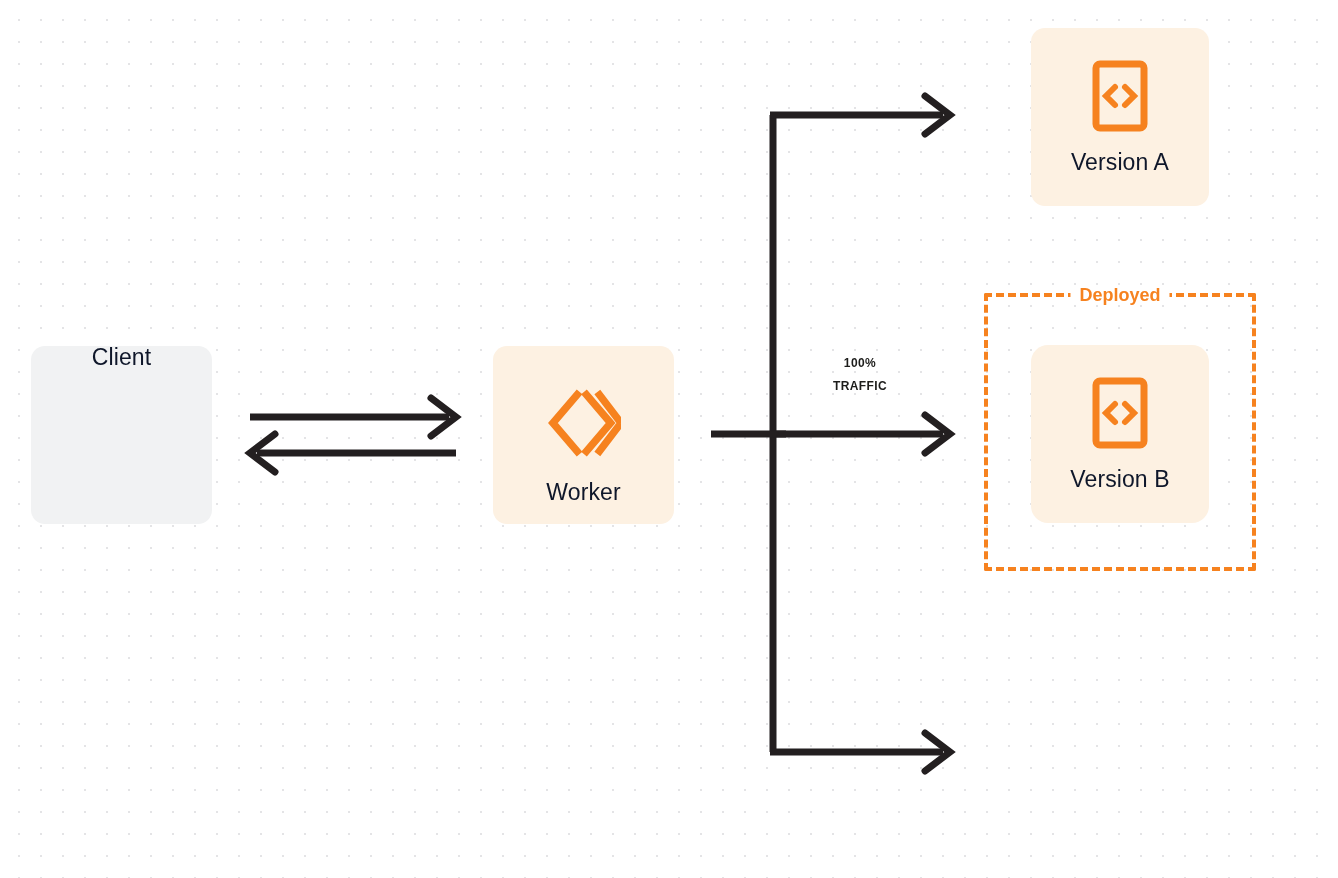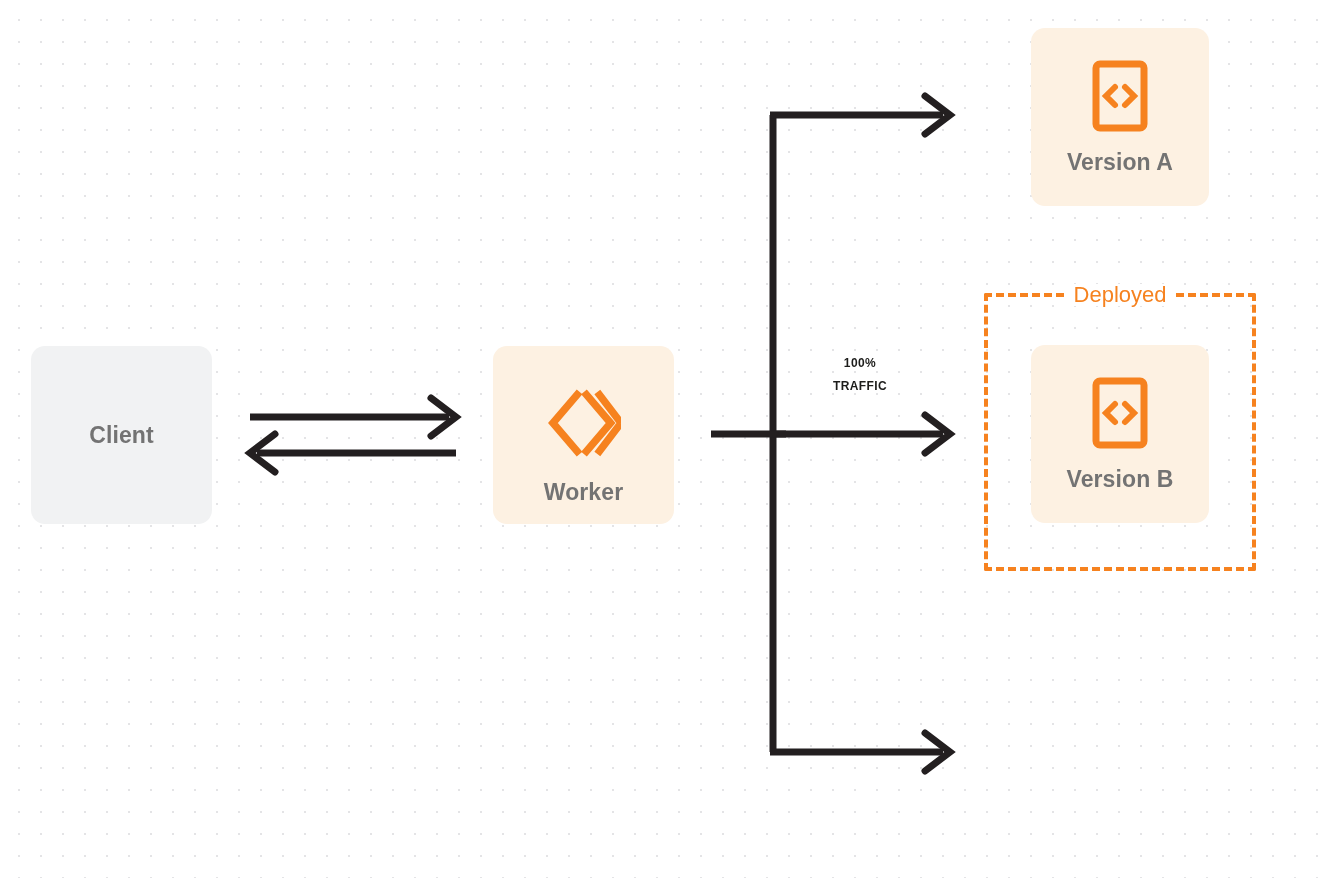--- a/index.html
+++ b/index.html
@@ -26,26 +26,25 @@
   }
 
   
   .node {
     position: absolute;
     box-sizing: border-box;
     border-radius: 14px;
     display: flex;
     flex-direction: column;
     align-items: center;
-    justify-content: center;
   }
   .node-label {
     font-size: 23px;
-    font-weight: bold;
-    color: #737373;
+    font-weight: normal;
+    color: #0f172a;
     letter-spacing: 0.1px;
     line-height: 1;
   }
 
   
   #client-node {
     left: 31px;
     top: 346px;
     width: 181px;
     height: 178px;
@@ -68,21 +67,21 @@
   .version-node {
     width: 178px;
     height: 178px;
     background: #fdf1e2;
     left: 1031px;
     justify-content: flex-start;
     padding-top: 32px;
   }
   .version-node .node-label { margin-top: 19px; }
   #version-a-node { top: 28px; }
-  #version-b-node { top: 345px; }
+  #version-b-node { top: 345px; border-radius: 17px; }
   #version-c-node { top: 662px; }
 
   
   .worker-logo { width: 74px; height: 74px; display: block; }
   .code-icon   { width: 56px; height: 72px; display: block; }
 
   
   #deployed-group {
     position: absolute;
     left: 984px;
@@ -93,22 +92,22 @@
     border-radius: 2px;
     box-sizing: border-box;
   }
   #deployed-label {
     position: absolute;
     left: 50%;
     top: -2px;
     transform: translate(-50%, -50%);
     background: #ffffff;
     padding: 0 9px;
-    font-size: 22px;
-    font-weight: normal;
+    font-size: 18px;
+    font-weight: bold;
     color: #f6821f;
     white-space: nowrap;
     line-height: 1;
   }
 
   
   #traffic-label {
     position: absolute;
     left: 790px;
     top: 352px;

